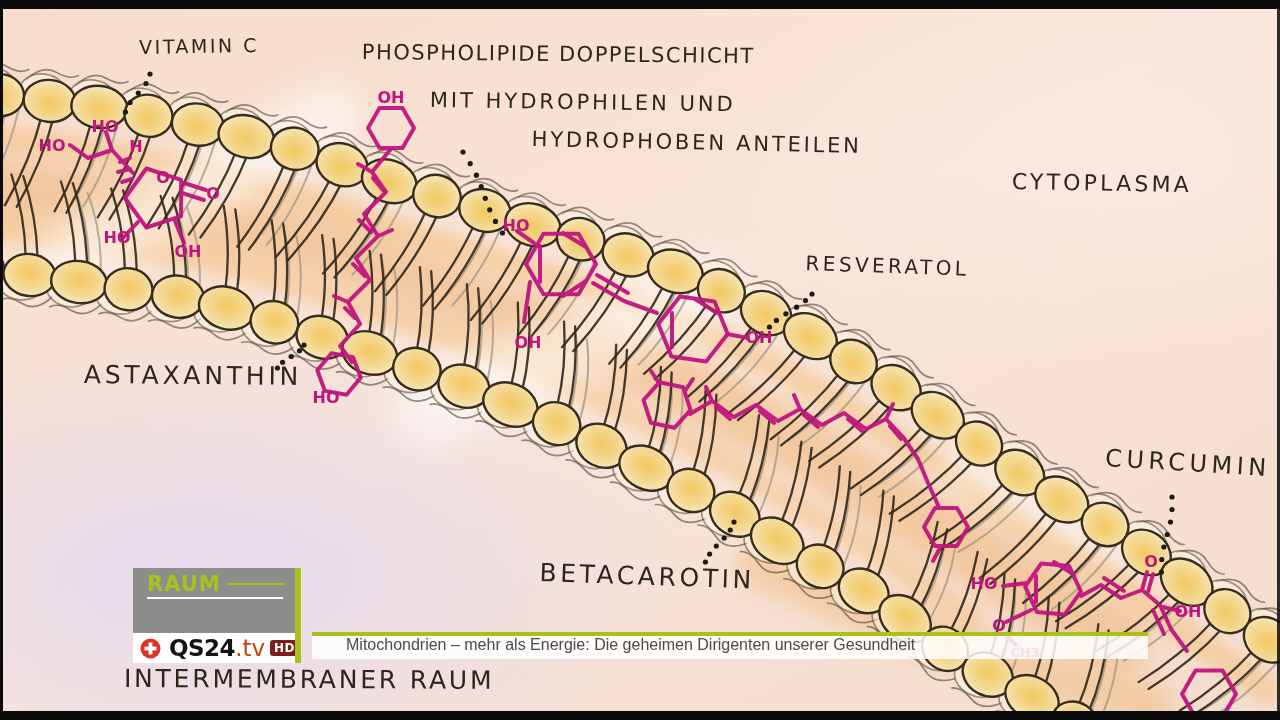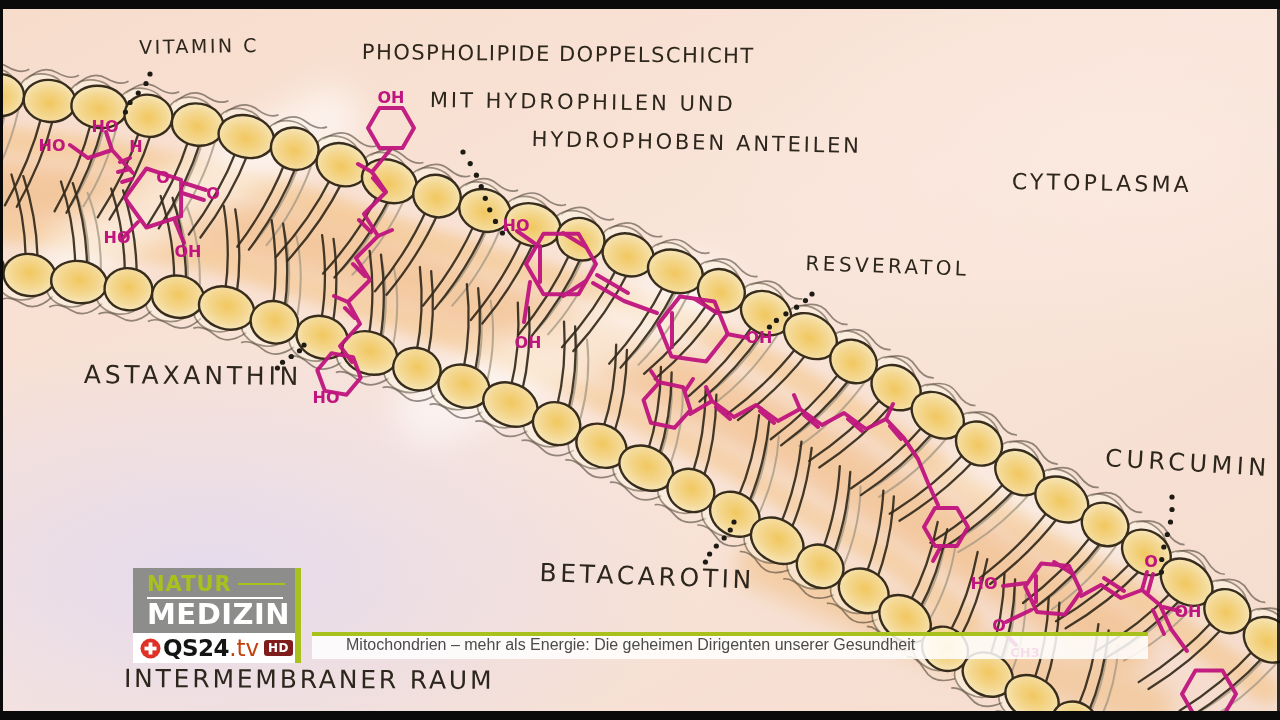--- a/index.html
+++ b/index.html
@@ -30,21 +30,21 @@
   .logo-top{position:absolute;left:0;top:0;width:162px;height:65px;background:#8d8d8b;
     padding:5px 0 0 14px;box-sizing:border-box;}
   .natur-row{display:flex;align-items:center;height:22px;padding-right:10px;}
   .natur-row span{font-size:21px;font-weight:700;letter-spacing:1px;line-height:1;}
   .natur-line{flex:1;height:2px;margin-left:6px;}
   .white-line{height:2px;background:#ffffff;margin:2px 12px 0 0;}
   .medizin{font-size:29px;font-weight:700;color:#fff;letter-spacing:.5px;line-height:1;margin-top:1px;}
   .logo-bottom{position:absolute;left:0;top:65px;width:162px;height:30px;background:#fff;
     display:flex;align-items:center;padding-left:7px;box-sizing:border-box;}
   .cross-icon{width:21px;height:21px;display:inline-block;}
-  .qs24{font-size:23px;font-weight:700;color:#141414;margin-left:2px;letter-spacing:-.5px;}
+  .qs24{font-size:23px;font-weight:700;color:#141414;margin-left:8px;letter-spacing:-.5px;}
   .tv{font-size:23px;font-weight:400;color:#c2410c;}
   .hd-badge{margin-left:5px;background:#7f1d1d;color:#fff;font-size:12px;font-weight:700;
     padding:1px 4px;border-radius:3px;letter-spacing:.5px;}
   .logo-green-bar{position:absolute;left:162px;top:0;width:6px;height:95px;}
 </style>
 </head>
 <body>
 
 <div class="stage">
 
@@ -508,25 +508,24 @@
   <div class="hand" style="left:1012px;top:169px;font-size:22px;letter-spacing:3.2px;transform:rotate(1deg);">CYTOPLASMA</div>
   <div class="hand" style="left:806px;top:251px;font-size:20px;letter-spacing:3.4px;transform:rotate(2deg);">RESVERATOL</div>
   <div class="hand" style="left:84px;top:360px;font-size:25px;letter-spacing:3.8px;transform:rotate(0.5deg);">ASTAXANTHIN</div>
   <div class="hand" style="left:540px;top:558px;font-size:25px;letter-spacing:3.6px;transform:rotate(2deg);">BETACAROTIN</div>
   <div class="hand" style="left:1106px;top:444px;font-size:24px;letter-spacing:4.5px;transform:rotate(3.5deg);">CURCUMIN</div>
   <div class="hand" style="left:124px;top:664px;font-size:25px;letter-spacing:2.8px;transform:rotate(0.3deg);">INTERMEMBRANER RAUM</div>
 
   <div class="logo">
     <div class="logo-top">
       <div class="natur-row">
-        <span x="NATUR" style="color: rgb(169, 193, 28);">NATUR</span>
+        <span x="NATUR" style="color: rgb(169, 193, 28);">RAUM</span>
         <i class="natur-line" style="background: rgb(169, 193, 28);"></i>
       </div>
       <div class="white-line"></div>
-      <div class="medizin">MEDIZIN</div>
     </div>
     <div class="logo-bottom">
       <span class="cross-icon">
         <svg width="21" height="21" viewBox="0 0 21 21">
           <circle cx="10.5" cy="10.5" r="10" fill="#e03127"></circle>
           <rect x="4.5" y="8.6" width="12" height="3.8" fill="#fff"></rect>
           <rect x="8.6" y="4.5" width="3.8" height="12" fill="#fff"></rect>
         </svg>
       </span>
       <span class="qs24">QS24</span>

